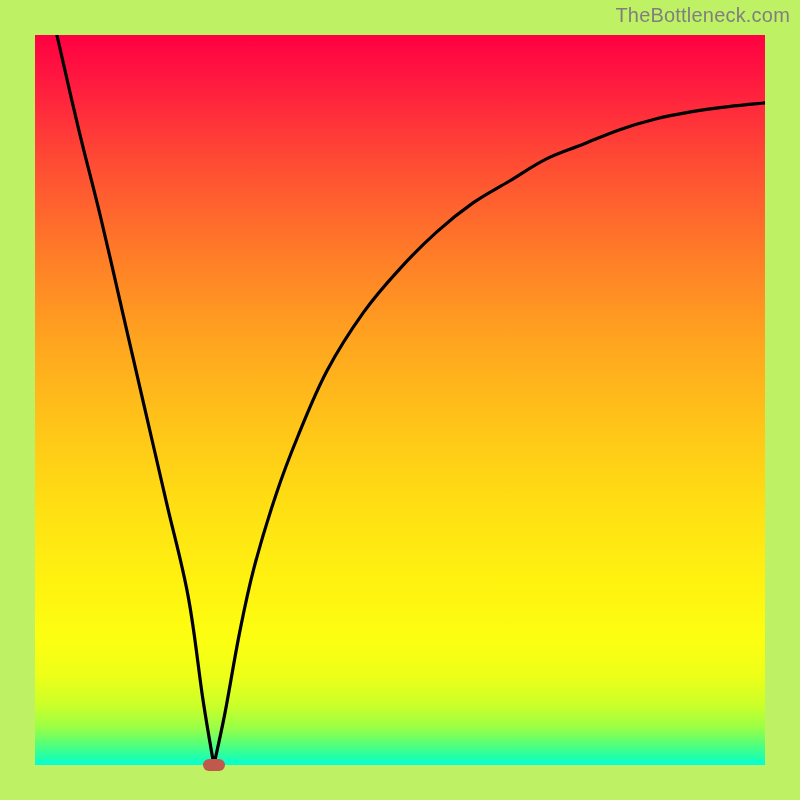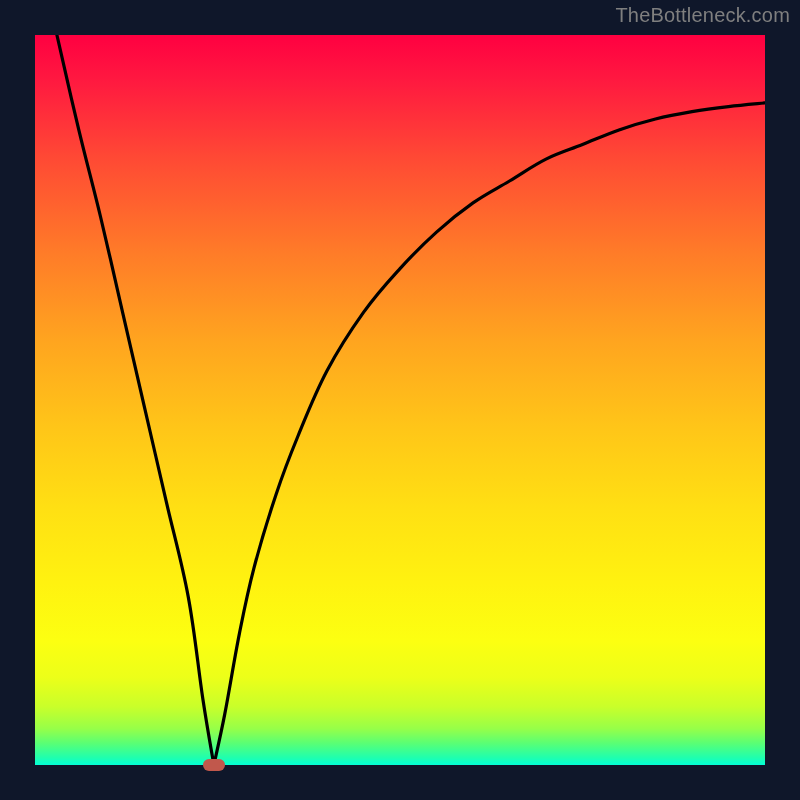--- a/index.html
+++ b/index.html
@@ -8,21 +8,21 @@
     width: 800px;
     height: 800px;
     overflow: hidden;
     background: #000;
     font-family: Arial, Helvetica, sans-serif;
   }
   .frame {
     position: relative;
     width: 800px;
     height: 800px;
-    background: #0f172a;
+    background: #bef264;
   }
   .plot {
     position: absolute;
     left: 35px;
     top: 35px;
     width: 730px;
     height: 730px;
     background: linear-gradient(to bottom,
       #ff0041 0%,
       #ff1840 6%,

